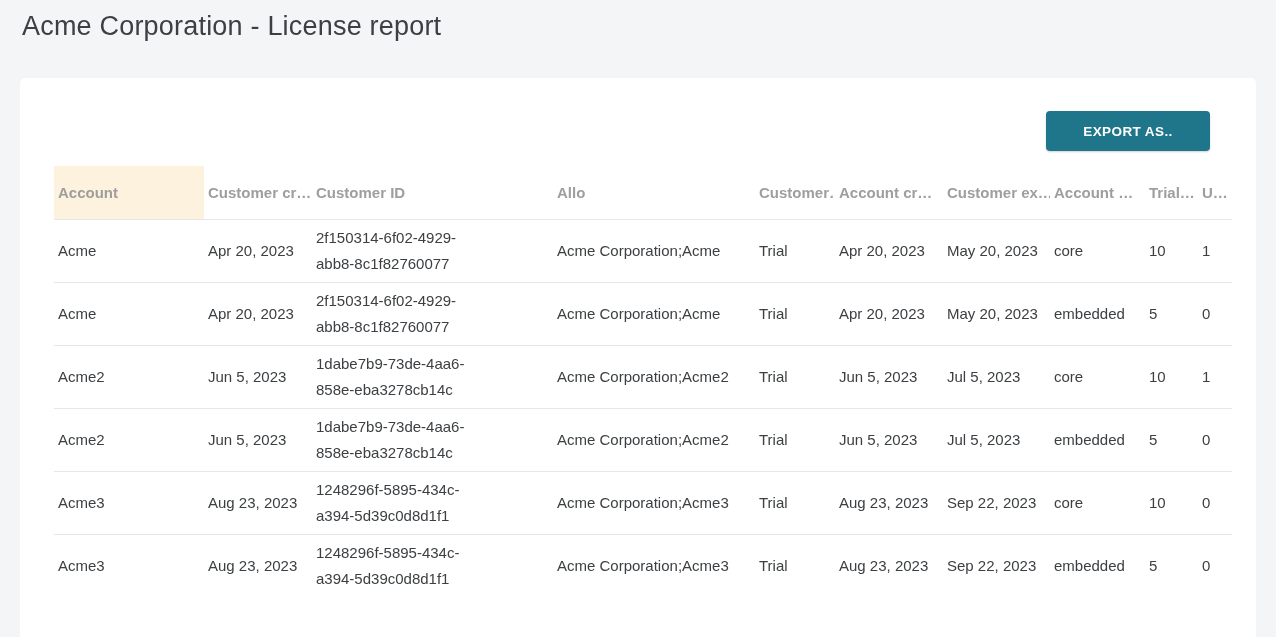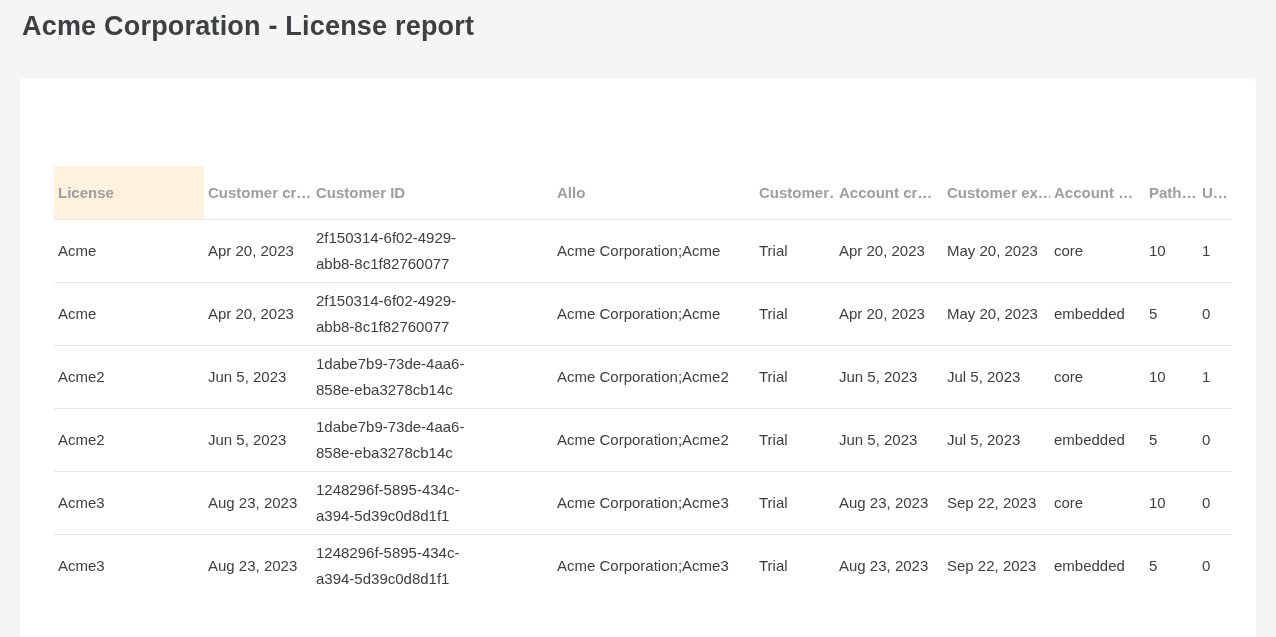--- a/index.html
+++ b/index.html
@@ -5,21 +5,21 @@
   * { box-sizing: border-box; margin: 0; padding: 0; }
   html, body {
     width: 1276px; height: 637px;
     overflow: hidden;
     background: #f4f5f7;
     font-family: "Liberation Sans", "DejaVu Sans", sans-serif;
   }
   .page-title {
     margin: 11px 0 0 22px;
     font-size: 27px;
-    font-weight: 700;
+    font-weight: 400;
     color: #3c4043;
     letter-spacing: 0.2px;
   }
   .card {
     position: absolute;
     left: 20px; top: 78px;
     width: 1236px; height: 559px;
     background: #ffffff;
     border-radius: 5px 5px 0 0;
   }
@@ -71,45 +71,46 @@
   .license-table tbody tr:last-child td { border-bottom: none; }
   .license-table td.c2 { padding-right: 66px; word-break: normal; }
   .license-table td.c1, .license-table td.c5, .license-table td.c6 { white-space: nowrap; }
 </style>
 </head>
 <body>
 
 <h1 class="page-title">Acme Corporation - License report</h1>
 
 <div class="card">
+  <button class="export-btn">EXPORT AS..</button>
 
   <table class="license-table">
     <colgroup id="colgroup">
         <col style="width: 150px;">
         <col style="width: 108px;">
         <col style="width: 241px;">
         <col style="width: 202px;">
         <col style="width: 80px;">
         <col style="width: 108px;">
         <col style="width: 107px;">
         <col style="width: 95px;">
         <col style="width: 53px;">
         <col style="width: 34px;">
       </colgroup>
     <thead>
       <tr id="header-row">
-          <th class="highlight">License</th>
+          <th class="highlight">Account</th>
           <th>Customer cr…</th>
           <th>Customer ID</th>
           <th>Allo</th>
           <th>Customer…</th>
           <th>Account cr…</th>
           <th>Customer ex…</th>
           <th>Account …</th>
-          <th>Path…</th>
+          <th>Trial…</th>
           <th>U…</th>
         </tr>
     </thead>
     <tbody id="table-body">
         <tr>
           <td class="c0">Acme</td>
           <td class="c1">Apr 20, 2023</td>
           <td class="c2">2f150314-6f02-4929-abb8-8c1f82760077</td>
           <td class="c3">Acme Corporation;Acme</td>
           <td class="c4">Trial</td>

